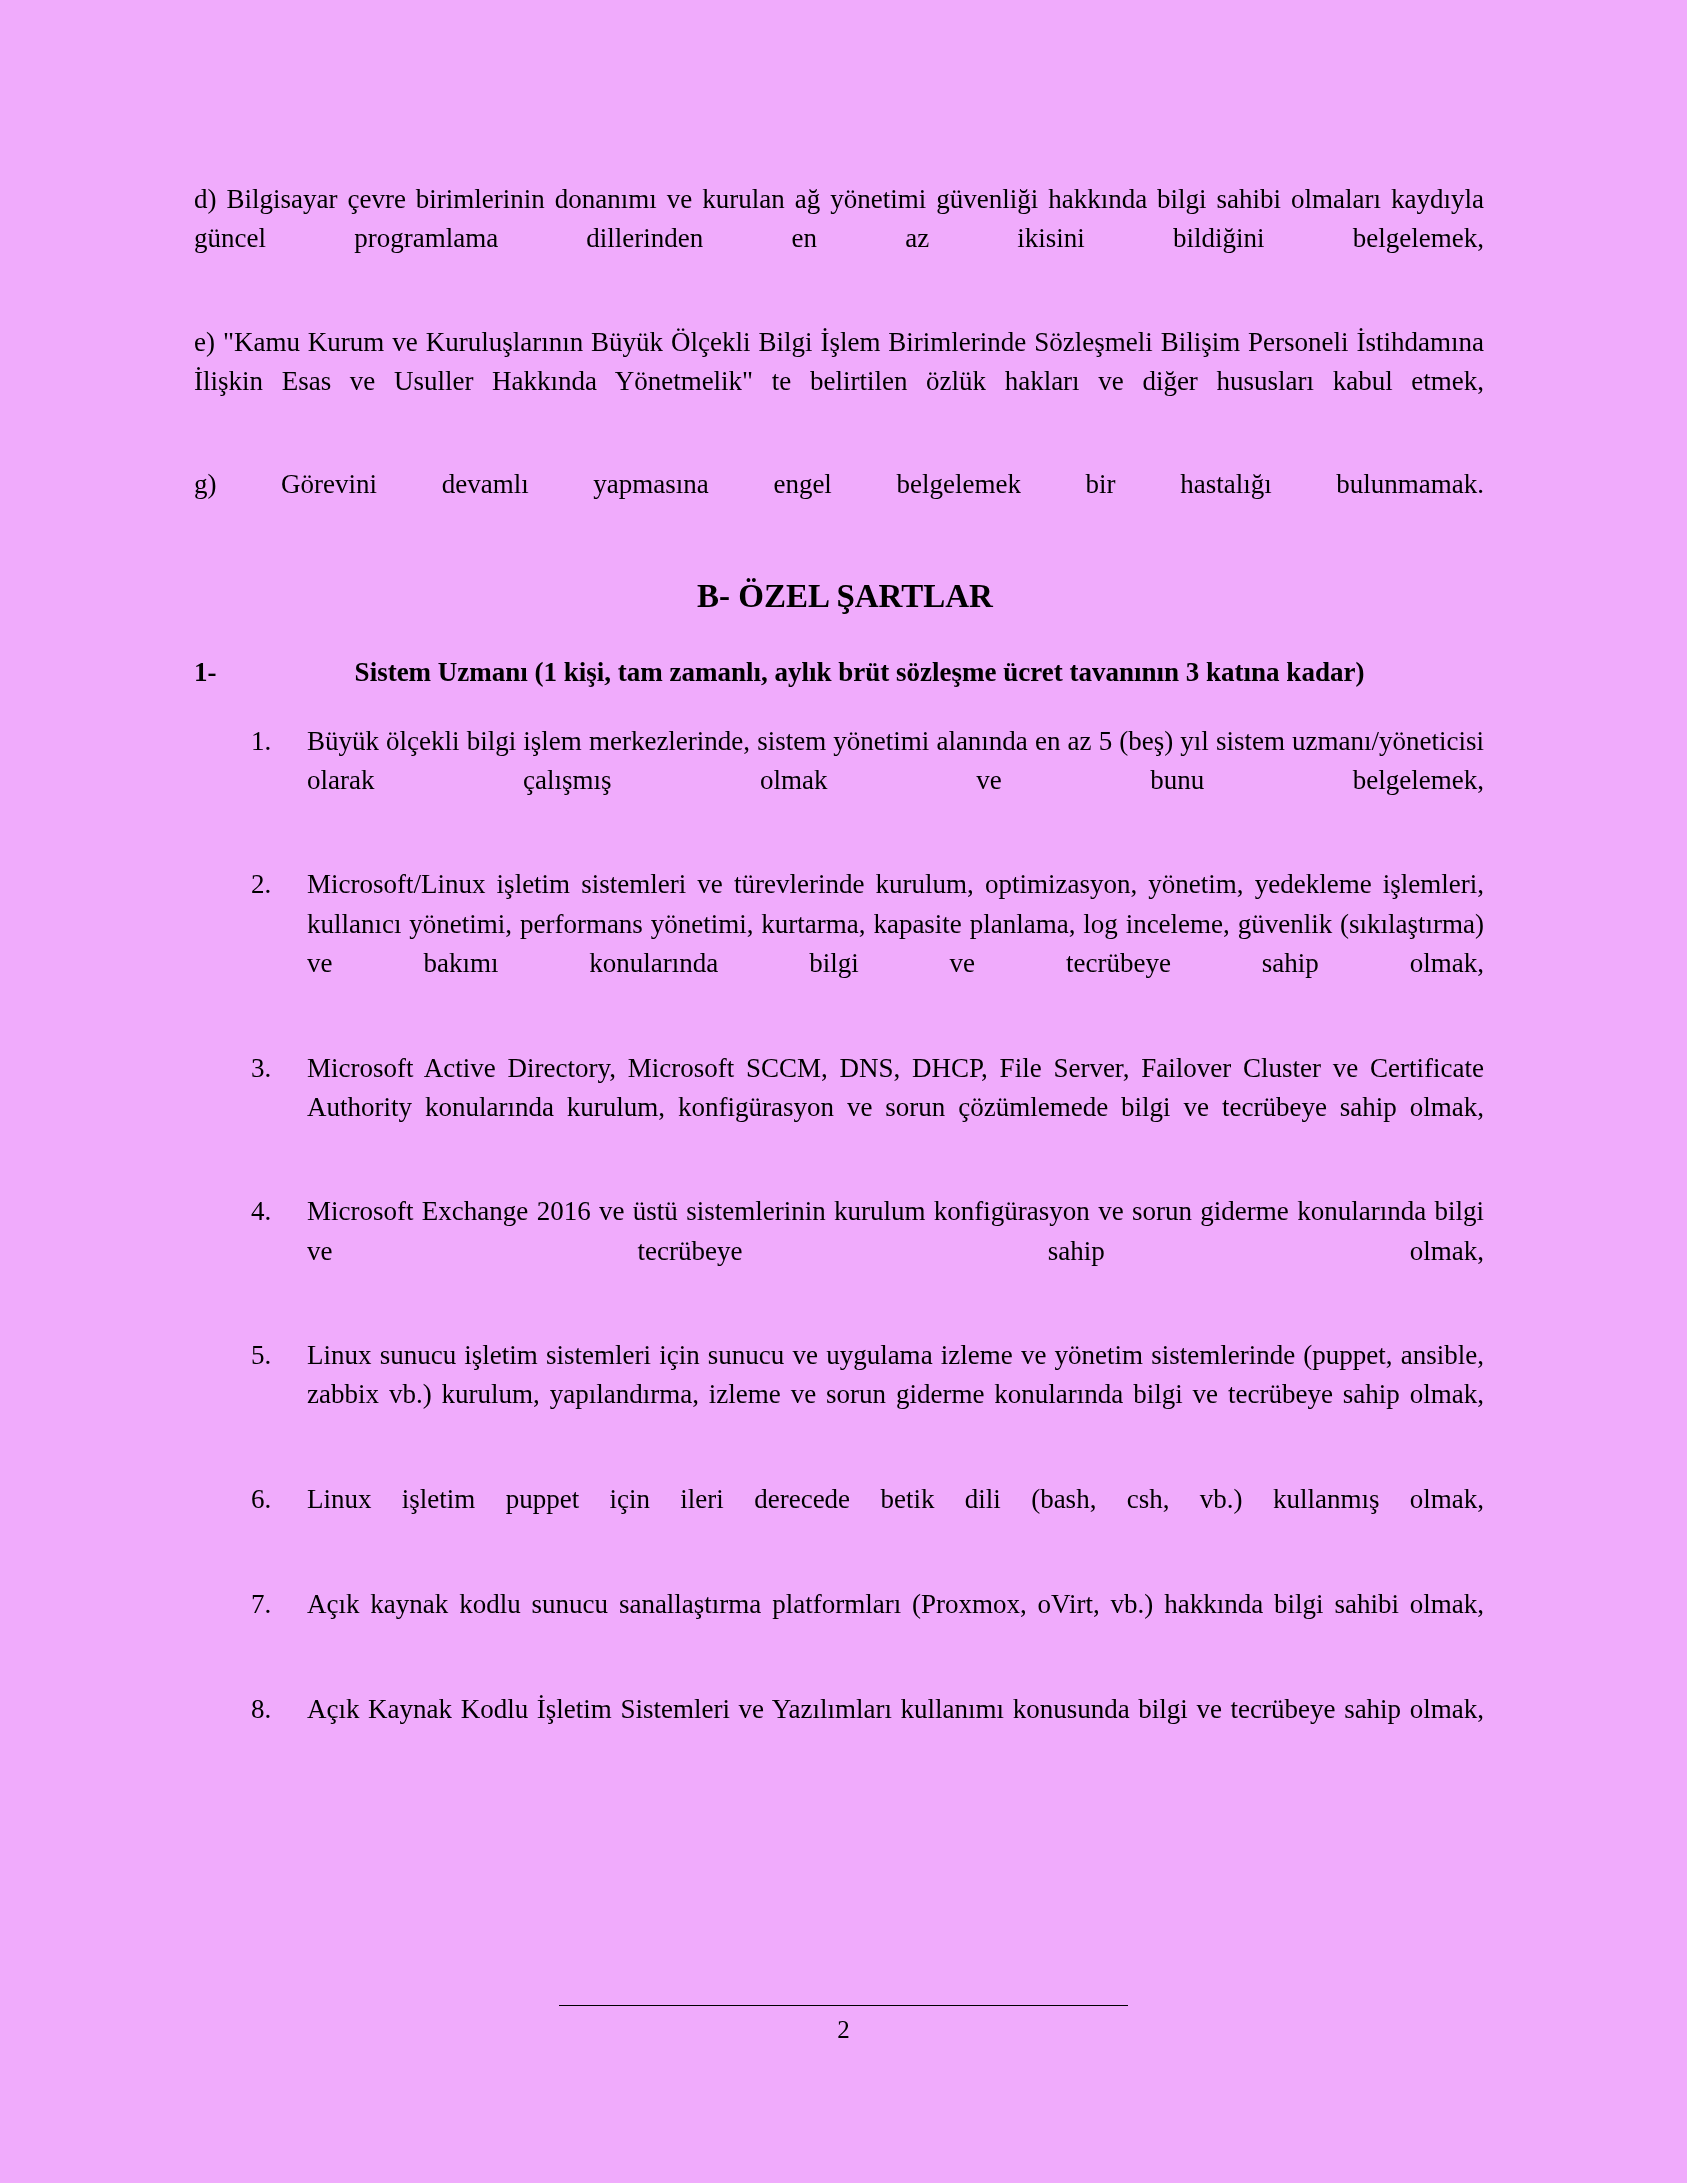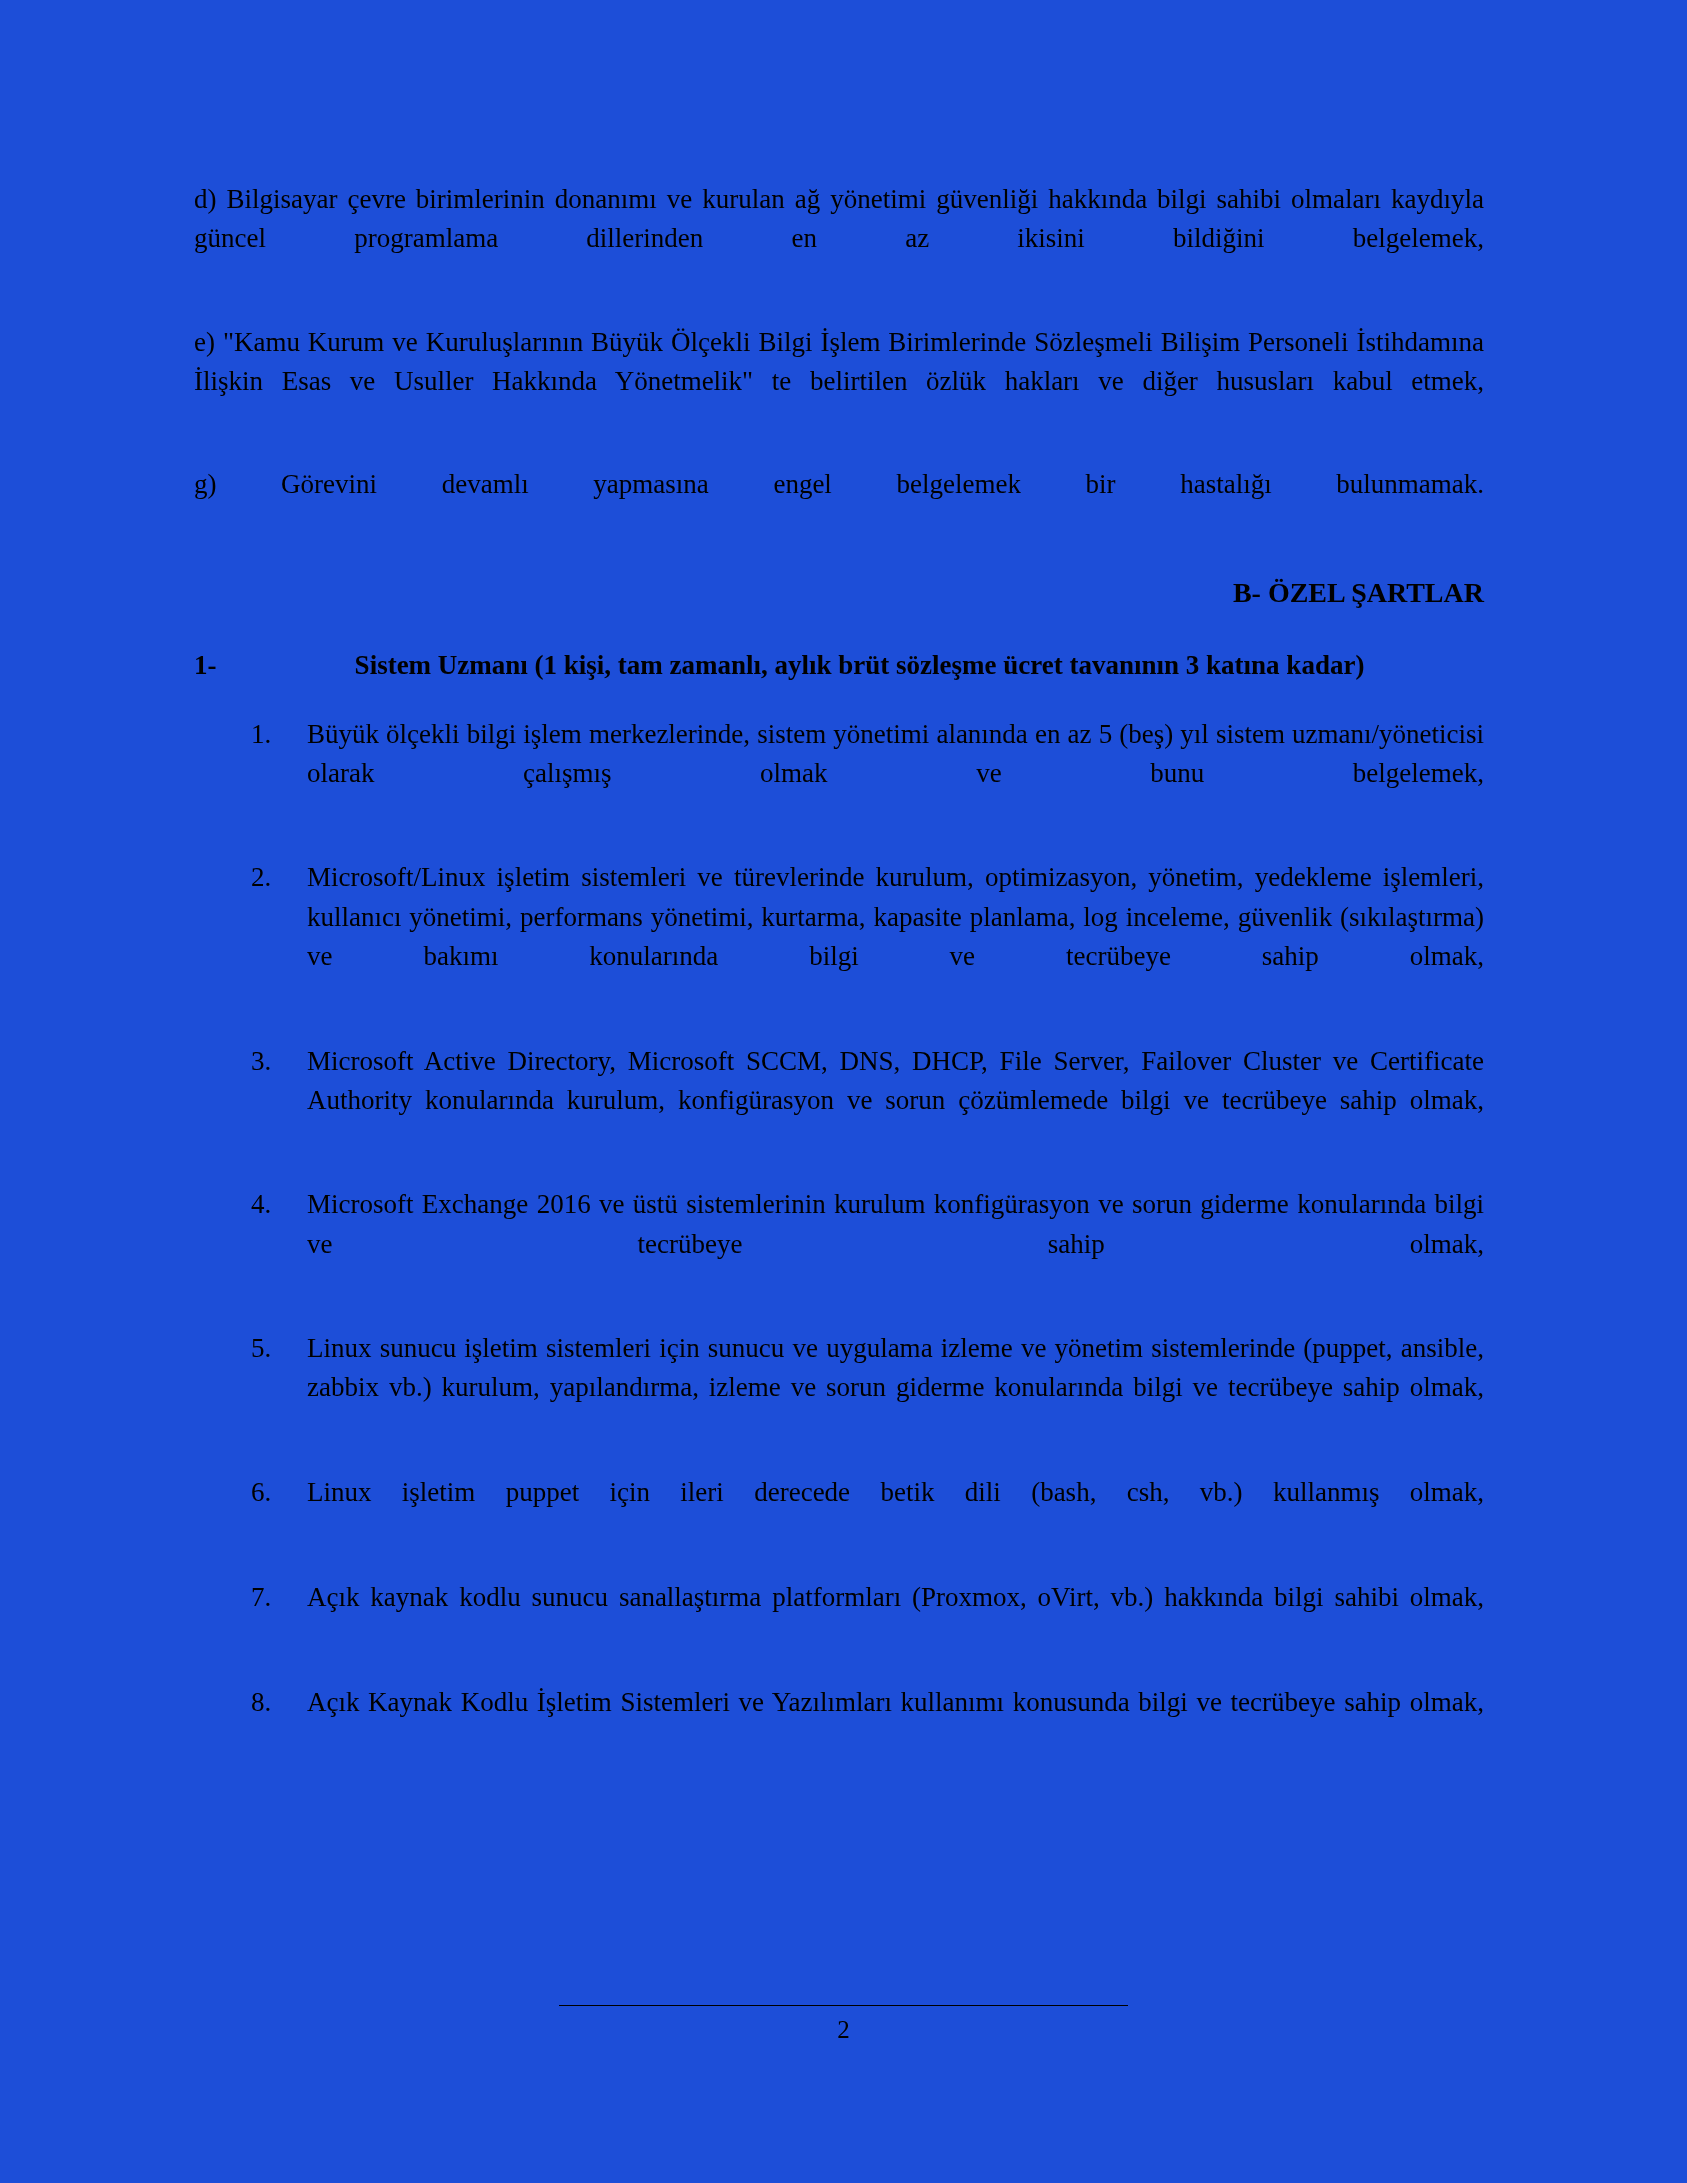--- a/index.html
+++ b/index.html
@@ -13,21 +13,21 @@
     height: 2183px;
     font-family: "Liberation Serif", "DejaVu Serif", serif;
     color: #000000;
     -webkit-font-smoothing: antialiased;
   }
 
   .page {
     position: relative;
     width: 1687px;
     height: 2183px;
-    background: #1d4ed8;
+    background: #f0abfc;
     padding: 0;
     overflow: hidden;
   }
 
   .content {
     position: absolute;
     left: 194px;
     top: 180px;
     width: 1290px;
   }
@@ -37,25 +37,25 @@
     font-size: 27px;
     line-height: 1.44;
     text-align: justify;
     text-justify: inter-word;
     margin: 0 0 26px 0;
     hyphens: none;
   }
 
   
   .section-heading {
-    font-size: 28px;
+    font-size: 33px;
     font-weight: bold;
     line-height: 1.4;
     margin: 30px 0 29px 12px;
-    text-align: right;
+    text-align: center;
   }
 
   
   .group-heading {
     display: flex;
     align-items: flex-start;
     font-size: 27px;
     font-weight: bold;
     line-height: 1.42;
     margin: 34px 0 30px 0;

